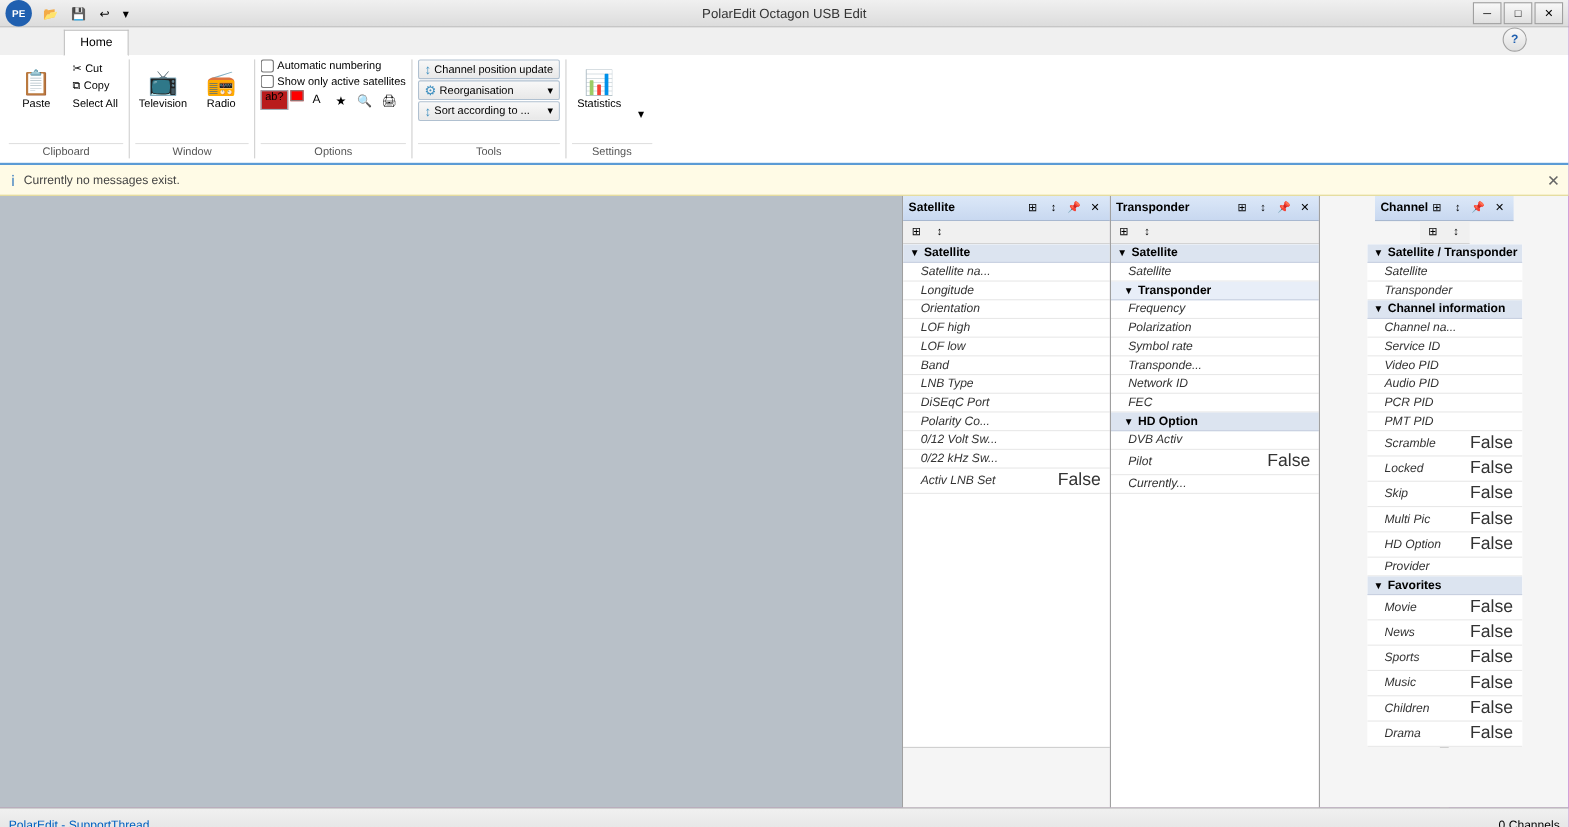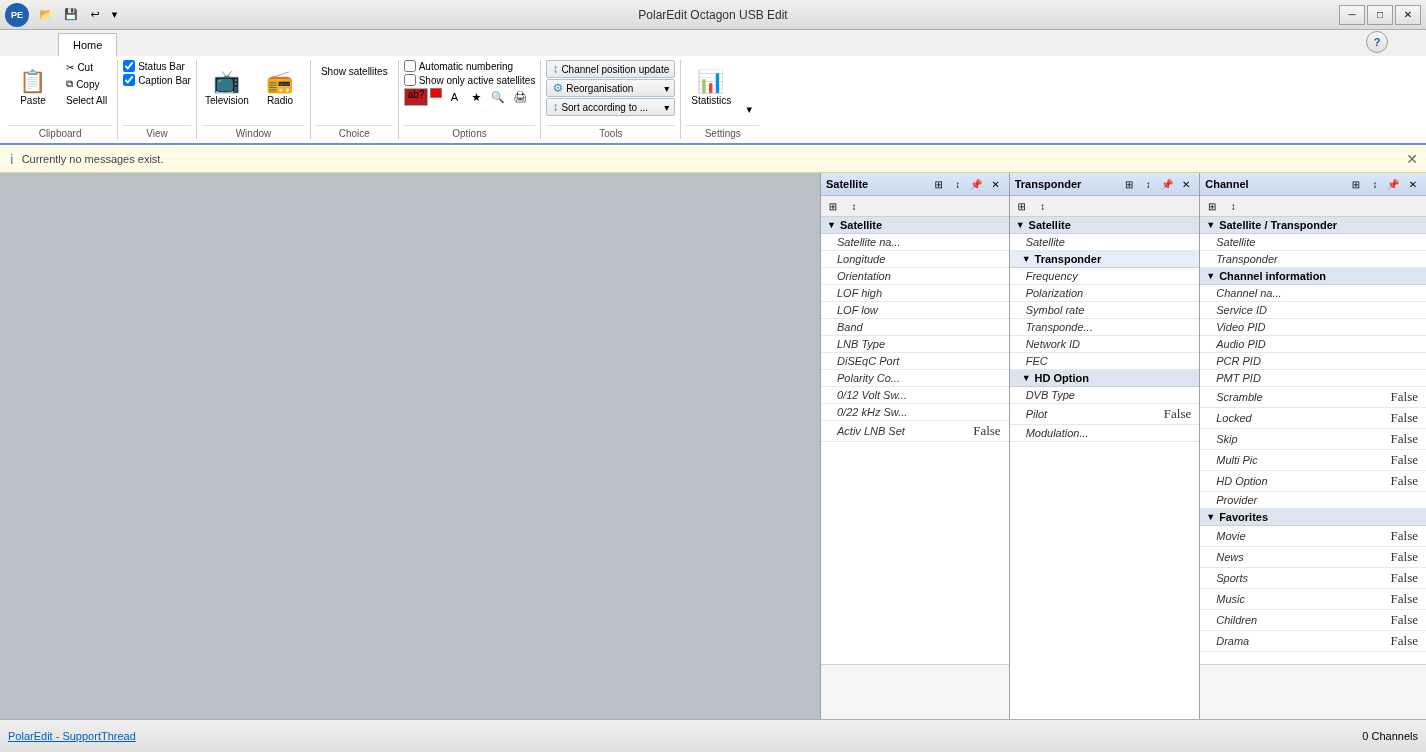--- a/index.html
+++ b/index.html
@@ -54,21 +54,21 @@
     .ribbon-group {
       display: flex;
       flex-direction: column;
       align-items: stretch;
       border-right: 1px solid #d0d0d0;
       padding: 0 5px 0 3px;
       min-width: fit-content;
     }
     .ribbon-group:last-child { border-right: none; }
     .ribbon-group-content { display: flex; gap: 3px; flex: 1; align-items: flex-start; }
-    .ribbon-group-label { text-align: center; font-size: 10px; color: #555; margin-top: 7px; padding-top: 2px; border-top: 1px solid #e0e0e0; }
+    .ribbon-group-label { text-align: center; font-size: 10px; color: #555; margin-top: 18px; padding-top: 2px; border-top: 1px solid #e0e0e0; }
 
     .ribbon-big-btn {
       display: flex; flex-direction: column; align-items: center; justify-content: center;
       width: 50px; min-height: 56px; border: 1px solid transparent;
       background: none; cursor: pointer; font-size: 10px; text-align: center; gap: 2px;
       padding: 2px;
     }
     .ribbon-big-icon { font-size: 22px; line-height: 1; }
 
     .ribbon-small-btns { display: flex; flex-direction: column; gap: 1px; }
@@ -120,21 +120,21 @@
 
     .panel {
       display: flex;
       flex-direction: column;
       background: #f5f5f5;
       border-left: 1px solid #a0a0a0;
       min-width: 0;
     }
     .panel-satellite { width: 198px; }
     .panel-transponder { width: 200px; }
-    .panel-channel { width: 238px; }
+    .panel-channel { width: 238px; align-items: center; }
 
     .panel-header {
       background: linear-gradient(to bottom, #dce8f8, #c8d8f0);
       border-bottom: 1px solid #a8b8d0;
       padding: 3px 5px;
       display: flex;
       align-items: center;
       justify-content: space-between;
       font-size: 11px;
       font-weight: bold;
@@ -168,21 +168,21 @@
     .tree-toggle { margin-right: 4px; font-size: 9px; }
     .tree-item {
       padding: 2px 8px 2px 16px;
       font-size: 11px;
       border-bottom: 1px solid #e8e8e8;
       display: flex;
       justify-content: space-between;
       align-items: center;
     }
     .tree-item-label { color: #333; font-style: italic; }
-    .tree-item-value { color: #333; font-size: 13px; font-family: Liberation Serif, serif; }
+    .tree-item-value { color: #333; font-size: 16px; }
 
     .tree-subsection {
       background: #e8eef8;
       padding: 2px 4px 2px 12px;
       display: flex;
       align-items: center;
       font-size: 11px;
       font-weight: bold;
       cursor: pointer;
       border-bottom: 1px solid #c8d0e0;
@@ -261,58 +261,35 @@
             <span>Copy</span>
           </button>
           <button class="ribbon-small-btn">
             <span>Select All</span>
           </button>
         </div>
       </div>
       <div class="ribbon-group-label">Clipboard</div>
     </div>
 
-    <div class="ribbon-group">
-      <div class="ribbon-group-content">
-        <div class="ribbon-option-group">
-          <label class="ribbon-check">
-            <input type="checkbox" checked="" style="">
-            <span>Status Bar</span>
-          </label>
-          <label class="ribbon-check">
-            <input type="checkbox" checked="" style="">
-            <span>Caption Bar</span>
-          </label>
-        </div>
-      </div>
-      <div class="ribbon-group-label">View</div>
-    </div>
 
     <div class="ribbon-group">
       <div class="ribbon-group-content">
         <div class="ribbon-big-btn">
           <span class="ribbon-big-icon">📺</span>
           <span>Television</span>
         </div>
         <div class="ribbon-big-btn">
           <span class="ribbon-big-icon">📻</span>
           <span>Radio</span>
         </div>
       </div>
       <div class="ribbon-group-label">Window</div>
     </div>
 
-    <div class="ribbon-group">
-      <div class="ribbon-group-content">
-        <button class="ribbon-small-btn" style="margin-top:4px;">
-          <span>Show satellites</span>
-        </button>
-      </div>
-      <div class="ribbon-group-label">Choice</div>
-    </div>
 
     <div class="ribbon-group">
       <div class="ribbon-group-content">
         <div class="ribbon-option-group">
           <label class="ribbon-check">
             <input type="checkbox" style="">
             <span>Automatic numbering</span>
           </label>
           <label class="ribbon-check">
             <input type="checkbox" style="">
@@ -480,28 +457,28 @@
             <span class="tree-item-label">Network ID</span>
           </div>
           <div class="tree-item">
             <span class="tree-item-label">FEC</span>
           </div>
           <div class="tree-section-header" style="padding-left:12px;">
             <span class="tree-toggle">▼</span>
             <span>HD Option</span>
           </div>
           <div class="tree-item">
-            <span class="tree-item-label">DVB Type</span>
+            <span class="tree-item-label">DVB Activ</span>
           </div>
           <div class="tree-item">
             <span class="tree-item-label">Pilot</span>
             <span class="tree-item-value">False</span>
           </div>
           <div class="tree-item">
-            <span class="tree-item-label">Modulation...</span>
+            <span class="tree-item-label">Currently...</span>
           </div>
         </div>
       </div>
 
       <div class="panel panel-channel">
         <div class="panel-header">
           <span>Channel</span>
           <div class="panel-header-icons">
             <button class="panel-icon-btn">⊞</button>
             <button class="panel-icon-btn">↕</button>

